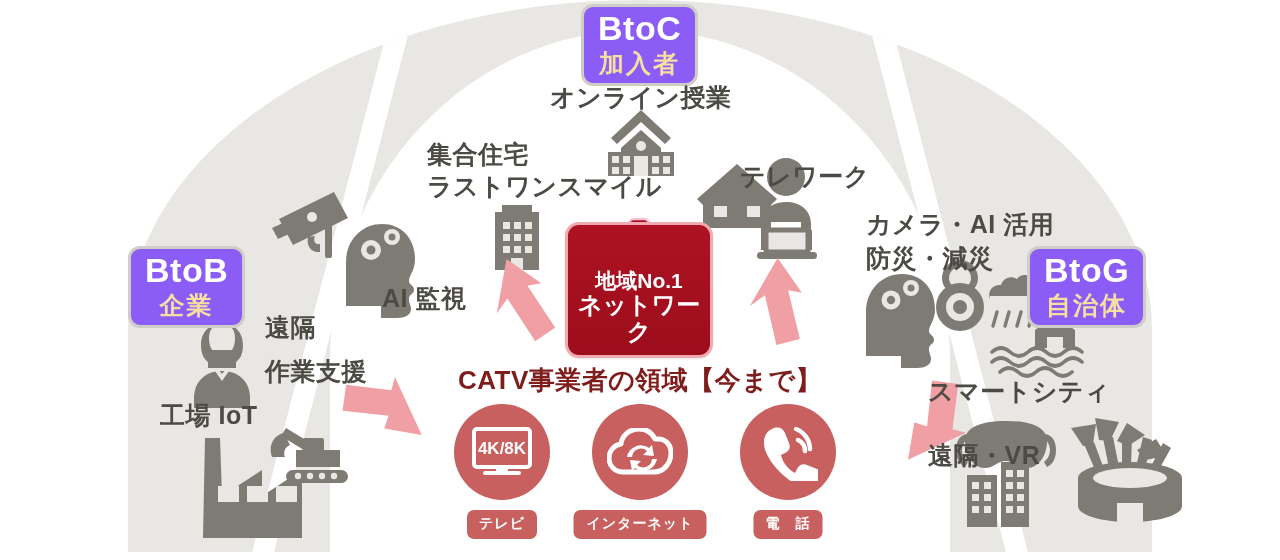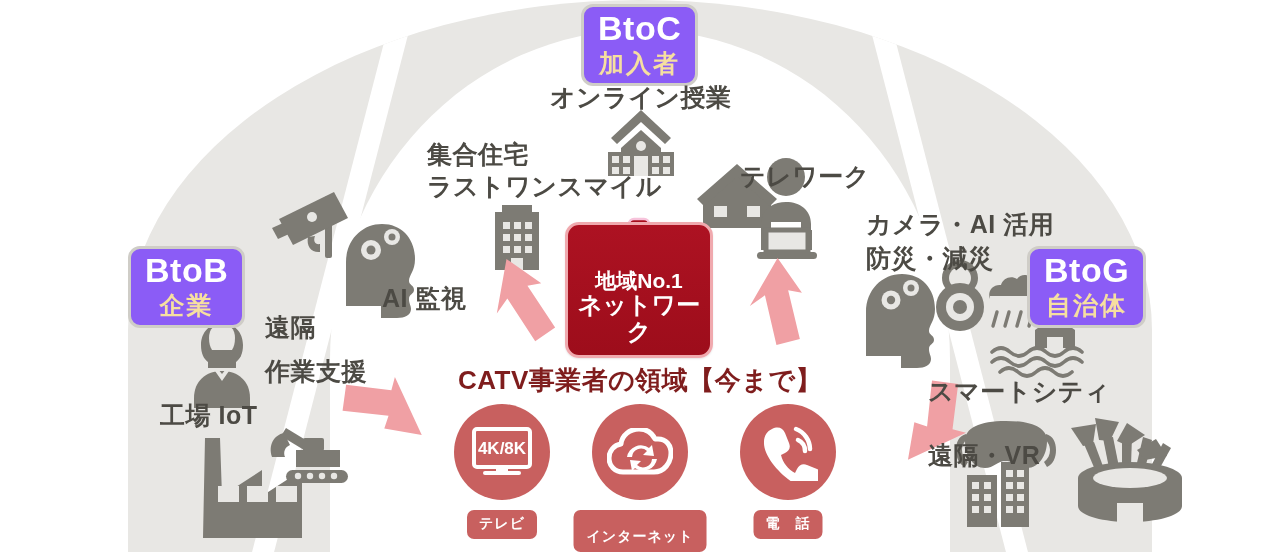--- a/index.html
+++ b/index.html
@@ -88,21 +88,21 @@
     background:#c8605f;
     display:flex;align-items:center;justify-content:center;
   }
   .svc .pill{
     position:absolute;left:50%;transform:translateX(-50%);
     top:106px;
     background:#c8605f;border-radius:7px;
     color:#ffffff;font-weight:bold;font-size:14px;
     padding:5px 12px 6px 12px;white-space:nowrap;letter-spacing:1px;
   }
-  .svc .pill.wide{padding:18px 13px 6px 13px;}
+  .svc .pill.wide{padding:5px 13px 6px 13px;}
   .tvtext{font-size:17px;font-weight:bold;fill:#ffffff;}
 </style>
 </head>
 <body>
 
 <div id="stage">
 
   <svg class="layer" viewBox="0 0 1280 560">
     <defs>
       <clipPath id="archClip">

